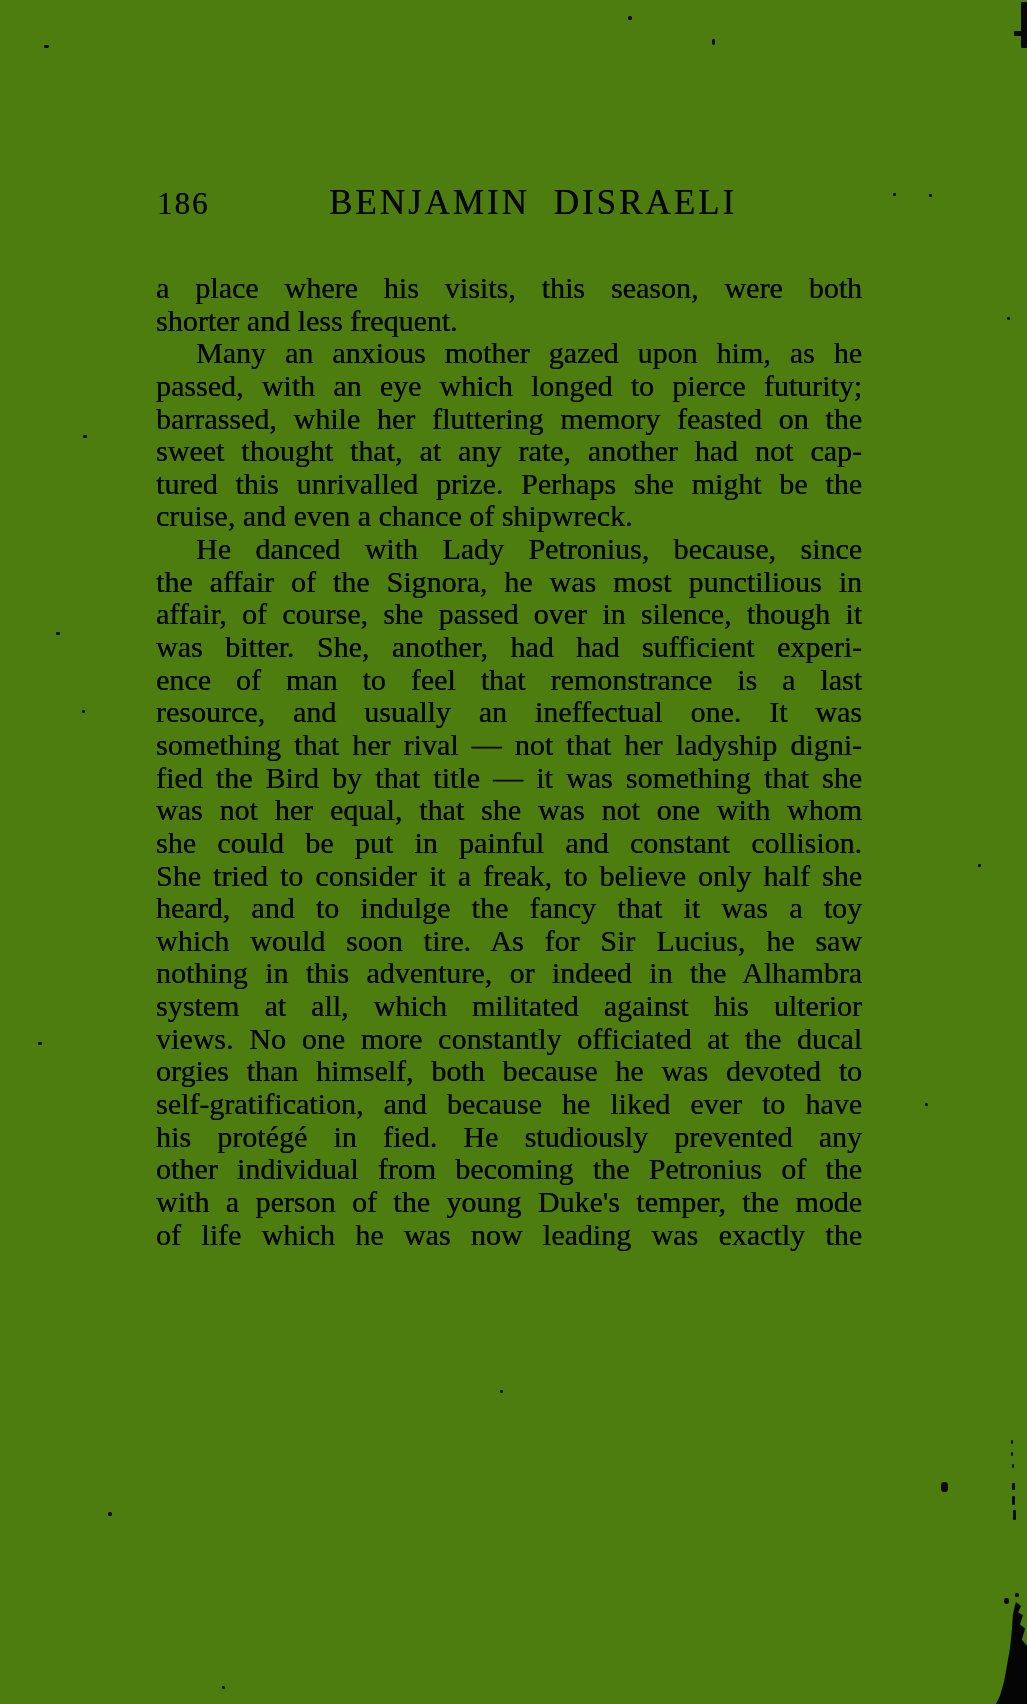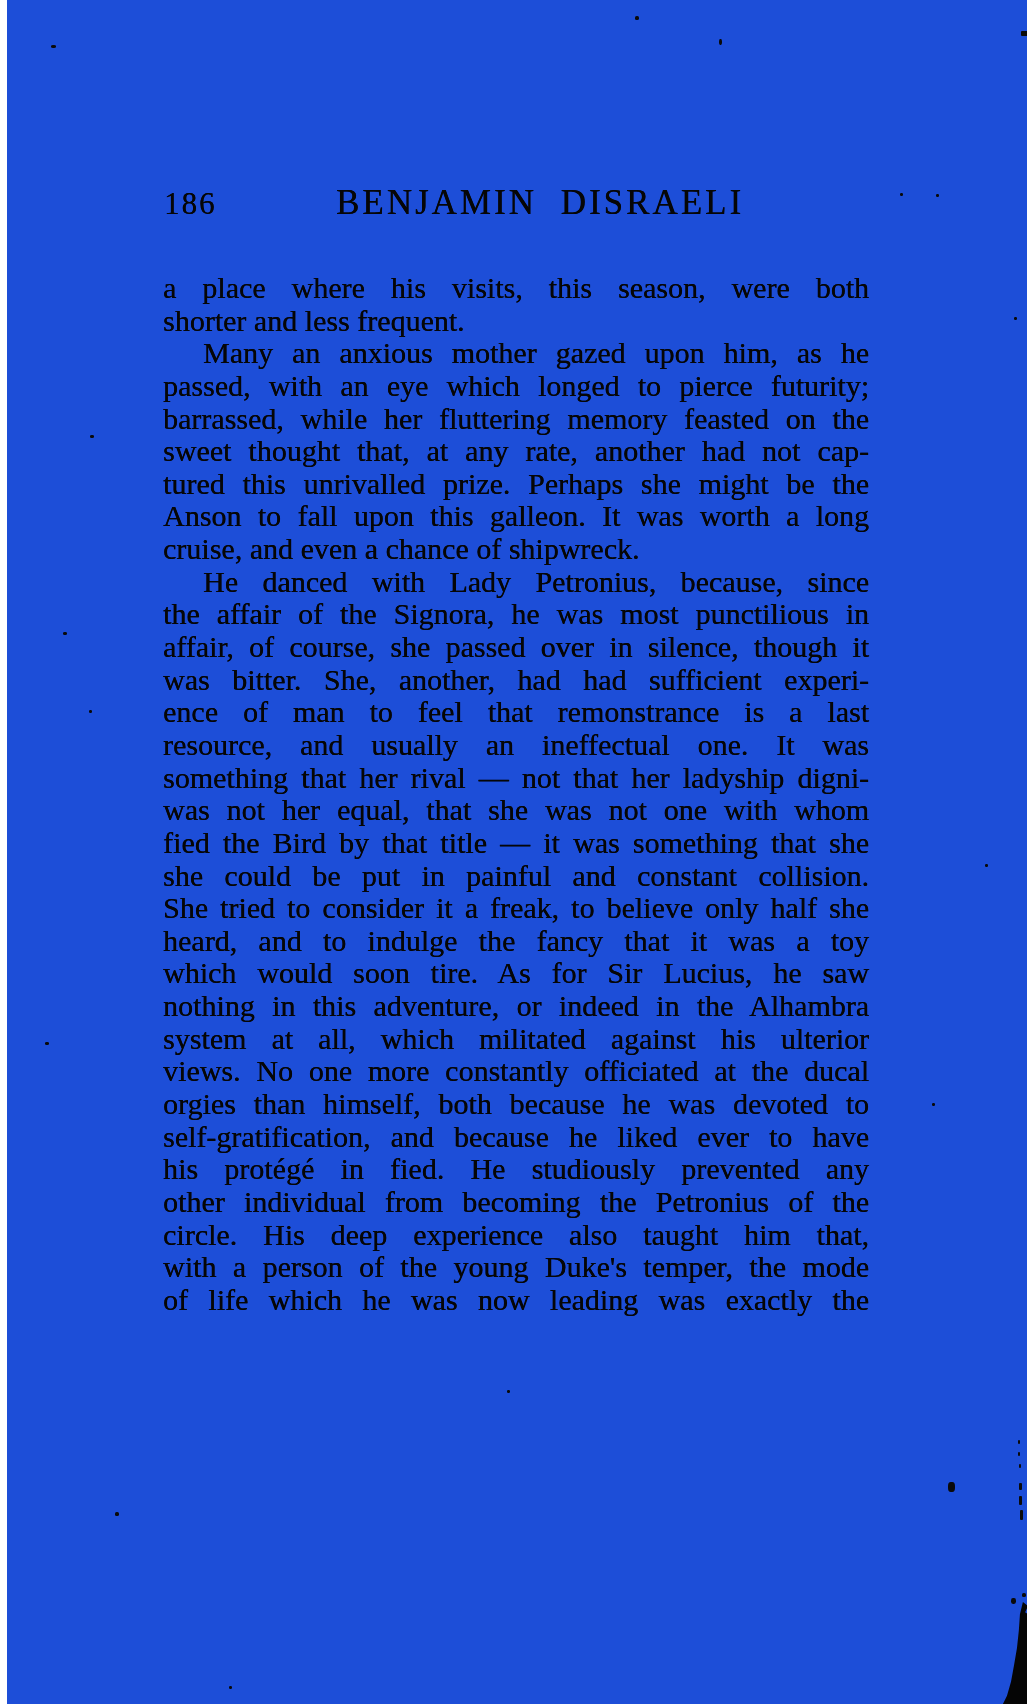--- a/index.html
+++ b/index.html
@@ -4,21 +4,21 @@
 <style>
   html, body { margin: 0; padding: 0; }
   body {
     width: 1027px; height: 1704px;
     background: #ffffff;
     position: relative;
     overflow: hidden;
     font-family: "Liberation Serif", serif;
     color: #060606;
   }
-  .page { position: absolute; inset: 0; background: #1d4ed8; margin-left: 7px; }
+  .page { position: absolute; inset: 0; background: #4d7c0f; }
 
   .header {
     position: absolute;
     left: 156px; top: 183px;
     width: 706px; height: 40px;
   }
   .pagenum {
     position: absolute; left: 1px; top: 3px;
     font-size: 31px; letter-spacing: 2px;
     text-shadow: 0.3px 0 0 currentColor;
@@ -83,43 +83,41 @@
   </div>
 
   <div class="body-text" id="body-text">
       <div class="line">a place where his visits, this season, were both</div>
       <div class="line flush">shorter and less frequent.</div>
       <div class="line indent">Many an anxious mother gazed upon him, as he</div>
       <div class="line">passed, with an eye which longed to pierce futurity;</div>
       <div class="line">barrassed, while her fluttering memory feasted on the</div>
       <div class="line">sweet thought that, at any rate, another had not cap-</div>
       <div class="line">tured this unrivalled prize. Perhaps she might be the</div>
-      <div class="line">Anson to fall upon this galleon. It was worth a long</div>
       <div class="line flush">cruise, and even a chance of shipwreck.</div>
       <div class="line indent">He danced with Lady Petronius, because, since</div>
       <div class="line">the affair of the Signora, he was most punctilious in</div>
       <div class="line">affair, of course, she passed over in silence, though it</div>
       <div class="line">was bitter. She, another, had had sufficient experi-</div>
       <div class="line">ence of man to feel that remonstrance is a last</div>
       <div class="line">resource, and usually an ineffectual one. It was</div>
       <div class="line">something that her rival — not that her ladyship digni-</div>
+      <div class="line">fied the Bird by that title — it was something that she</div>
       <div class="line">was not her equal, that she was not one with whom</div>
-      <div class="line">fied the Bird by that title — it was something that she</div>
       <div class="line">she could be put in painful and constant collision.</div>
       <div class="line">She tried to consider it a freak, to believe only half she</div>
       <div class="line">heard, and to indulge the fancy that it was a toy</div>
       <div class="line">which would soon tire. As for Sir Lucius, he saw</div>
       <div class="line">nothing in this adventure, or indeed in the Alhambra</div>
       <div class="line">system at all, which militated against his ulterior</div>
       <div class="line">views. No one more constantly officiated at the ducal</div>
       <div class="line">orgies than himself, both because he was devoted to</div>
       <div class="line">self-gratification, and because he liked ever to have</div>
       <div class="line">his protégé in fied. He studiously prevented any</div>
       <div class="line">other individual from becoming the Petronius of the</div>
-      <div class="line">circle. His deep experience also taught him that,</div>
       <div class="line">with a person of the young Duke's temper, the mode</div>
       <div class="line">of life which he was now leading was exactly the</div>
     </div>
 
   <div id="artifact-layer">
       <div class="speck" style="left: 44px; top: 45px; width: 5px; height: 3px;"></div>
       <div class="speck" style="left: 628px; top: 16px; width: 4px; height: 4px;"></div>
       <div class="speck" style="left: 712px; top: 39px; width: 3px; height: 6px;"></div>
       <div class="speck" style="left: 893px; top: 193px; width: 3px; height: 3px;"></div>
       <div class="speck" style="left: 929px; top: 194px; width: 3px; height: 3px;"></div>

